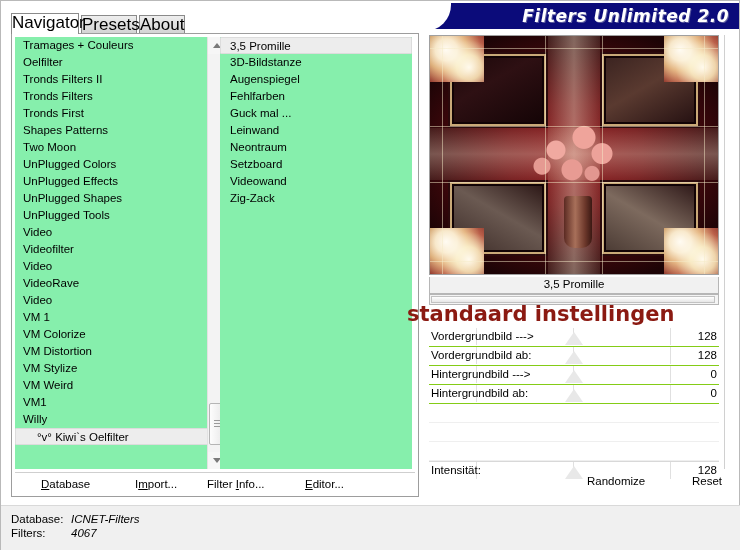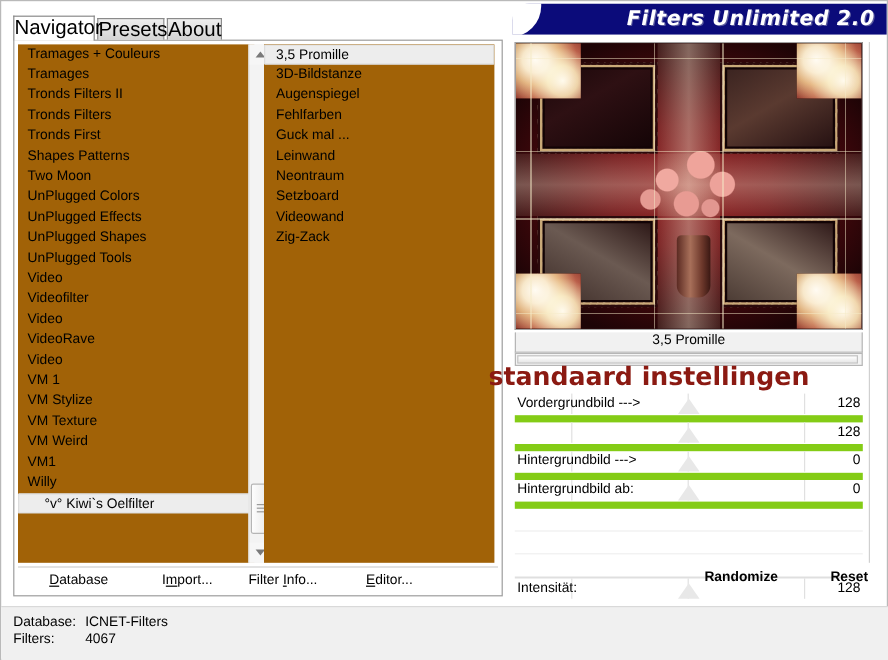--- a/index.html
+++ b/index.html
@@ -76,21 +76,21 @@
   
   .leftpanel{
     position:absolute;left:10px;top:32px;width:408px;height:464px;
     background:#ffffff;
     border:1px solid #9d9d9d;
     box-sizing:border-box;
   }
 
   .listbox{
     position:absolute;top:3px;
-    background:#a16207;
+    background:#86efac;
     overflow:hidden;
   }
   #list-categories{left:3px;width:197px;height:432px;}
   #list-filters{left:208px;width:192px;height:432px;}
 
   .list-item{
     height:17px;line-height:17px;
     padding-left:8px;
     font-size:11.5px;
     white-space:nowrap;
@@ -267,21 +267,21 @@
     color:#8b1a12;
     white-space:nowrap;
     line-height:24px;
   }
 
   .params{
     position:absolute;left:428px;top:327px;width:290px;height:141px;
   }
   .prow{
     position:relative;height:18px;
-    border-bottom:6px solid #84cc16;
+    border-bottom:1px solid #84cc16;
   }
   .prow .plabel{
     position:absolute;left:2px;top:0;line-height:17px;
     font-size:11.5px;color:#000;white-space:nowrap;
   }
   .prow .pvalue{
     position:absolute;right:2px;top:0;line-height:17px;
     font-size:11.5px;color:#000;
   }
   .prow .ptick{
@@ -297,42 +297,42 @@
   .prow.empty{border-bottom:1px solid #efefef;}
   .prow.last{border-bottom:none;}
   #row-intensitaet{border-top:1px solid #d8d8d8;}
 
   
   .rightmenu{
     position:absolute;left:428px;top:470px;width:290px;height:20px;
   }
   .rbtn{
     position:absolute;top:0;height:20px;line-height:20px;
-    font-size:11.5px;font-weight:bold;color:#000;white-space:nowrap;padding-left:24px;
+    font-size:11.5px;font-weight:normal;color:#000;white-space:nowrap;padding-left:24px;
   }
   #rb-randomize{left:134px;}
   #rb-reset{left:239px;}
 
   .right-border{
     position:absolute;left:723px;top:34px;width:1px;height:434px;background:#d0d0d0;
   }
 
   
   .statusarea{
     position:absolute;left:0;top:504px;width:740px;height:46px;
     background:#f0f0f0;
     border-top:1px solid #d9d9d9;
   }
   .statusbox{
     position:absolute;left:8px;top:6px;width:330px;height:32px;
     font-size:11.5px;color:#000;
   }
   .st-line{position:relative;height:14px;line-height:14px;text-align:center;}
   .st-key{position:absolute;left:2px;top:0;}
-  .st-val{position:absolute;left:62px;top:0;}
+  .st-val{position:absolute;left:62px;top:0;font-style:italic;}
 </style>
 </head>
 <body>
 
 <div class="app">
 
   <div class="titlebar">
     <div class="bluebar"></div>
     <div class="notch"></div>
     <div class="tl-text">Filters Unlimited 2.0</div>
@@ -341,38 +341,39 @@
   <div class="tabstrip">
     <div class="tab active" id="tab-navigator">Navigator</div>
     <div class="tab inactive" id="tab-presets">Presets</div>
     <div class="tab inactive" id="tab-about">About</div>
   </div>
 
   <div class="leftpanel">
 
     <div class="listbox" id="list-categories">
         <div class="list-item">Tramages + Couleurs</div>
-        <div class="list-item">Tramages</div>
+        <div class="list-item">Oelfilter</div>
         <div class="list-item">Tronds Filters II</div>
         <div class="list-item">Tronds Filters</div>
         <div class="list-item">Tronds First</div>
         <div class="list-item">Shapes Patterns</div>
         <div class="list-item">Two Moon</div>
         <div class="list-item">UnPlugged Colors</div>
         <div class="list-item">UnPlugged Effects</div>
         <div class="list-item">UnPlugged Shapes</div>
         <div class="list-item">UnPlugged Tools</div>
         <div class="list-item">Video</div>
         <div class="list-item">Videofilter</div>
         <div class="list-item">Video</div>
         <div class="list-item">VideoRave</div>
         <div class="list-item">Video</div>
         <div class="list-item">VM 1</div>
+        <div class="list-item">VM Colorize</div>
+        <div class="list-item">VM Distortion</div>
         <div class="list-item">VM Stylize</div>
-        <div class="list-item">VM Texture</div>
         <div class="list-item">VM Weird</div>
         <div class="list-item">VM1</div>
         <div class="list-item">Willy</div>
         <div class="list-item selected">°v° Kiwi`s Oelfilter</div>
       </div>
 
     <div class="vscroll">
       <div class="arrow up">
           <span class="tri-up"></span>
         </div>
@@ -449,20 +450,21 @@
         <div class="ptick" style="left: 241px;"></div>
         <div class="pthumb" style="left: 136px;"></div>
         <div class="plabel">Vordergrundbild ---&gt;</div>
         <div class="pvalue">128</div>
       </div>
       <div class="prow">
         <div class="ptick" style="left: 47px;"></div>
         <div class="ptick" style="left: 144px;"></div>
         <div class="ptick" style="left: 241px;"></div>
         <div class="pthumb" style="left: 136px;"></div>
+        <div class="plabel">Vordergrundbild ab:</div>
         <div class="pvalue">128</div>
       </div>
       <div class="prow">
         <div class="ptick" style="left: 47px;"></div>
         <div class="ptick" style="left: 144px;"></div>
         <div class="ptick" style="left: 241px;"></div>
         <div class="pthumb" style="left: 136px;"></div>
         <div class="plabel">Hintergrundbild ---&gt;</div>
         <div class="pvalue">0</div>
       </div>

